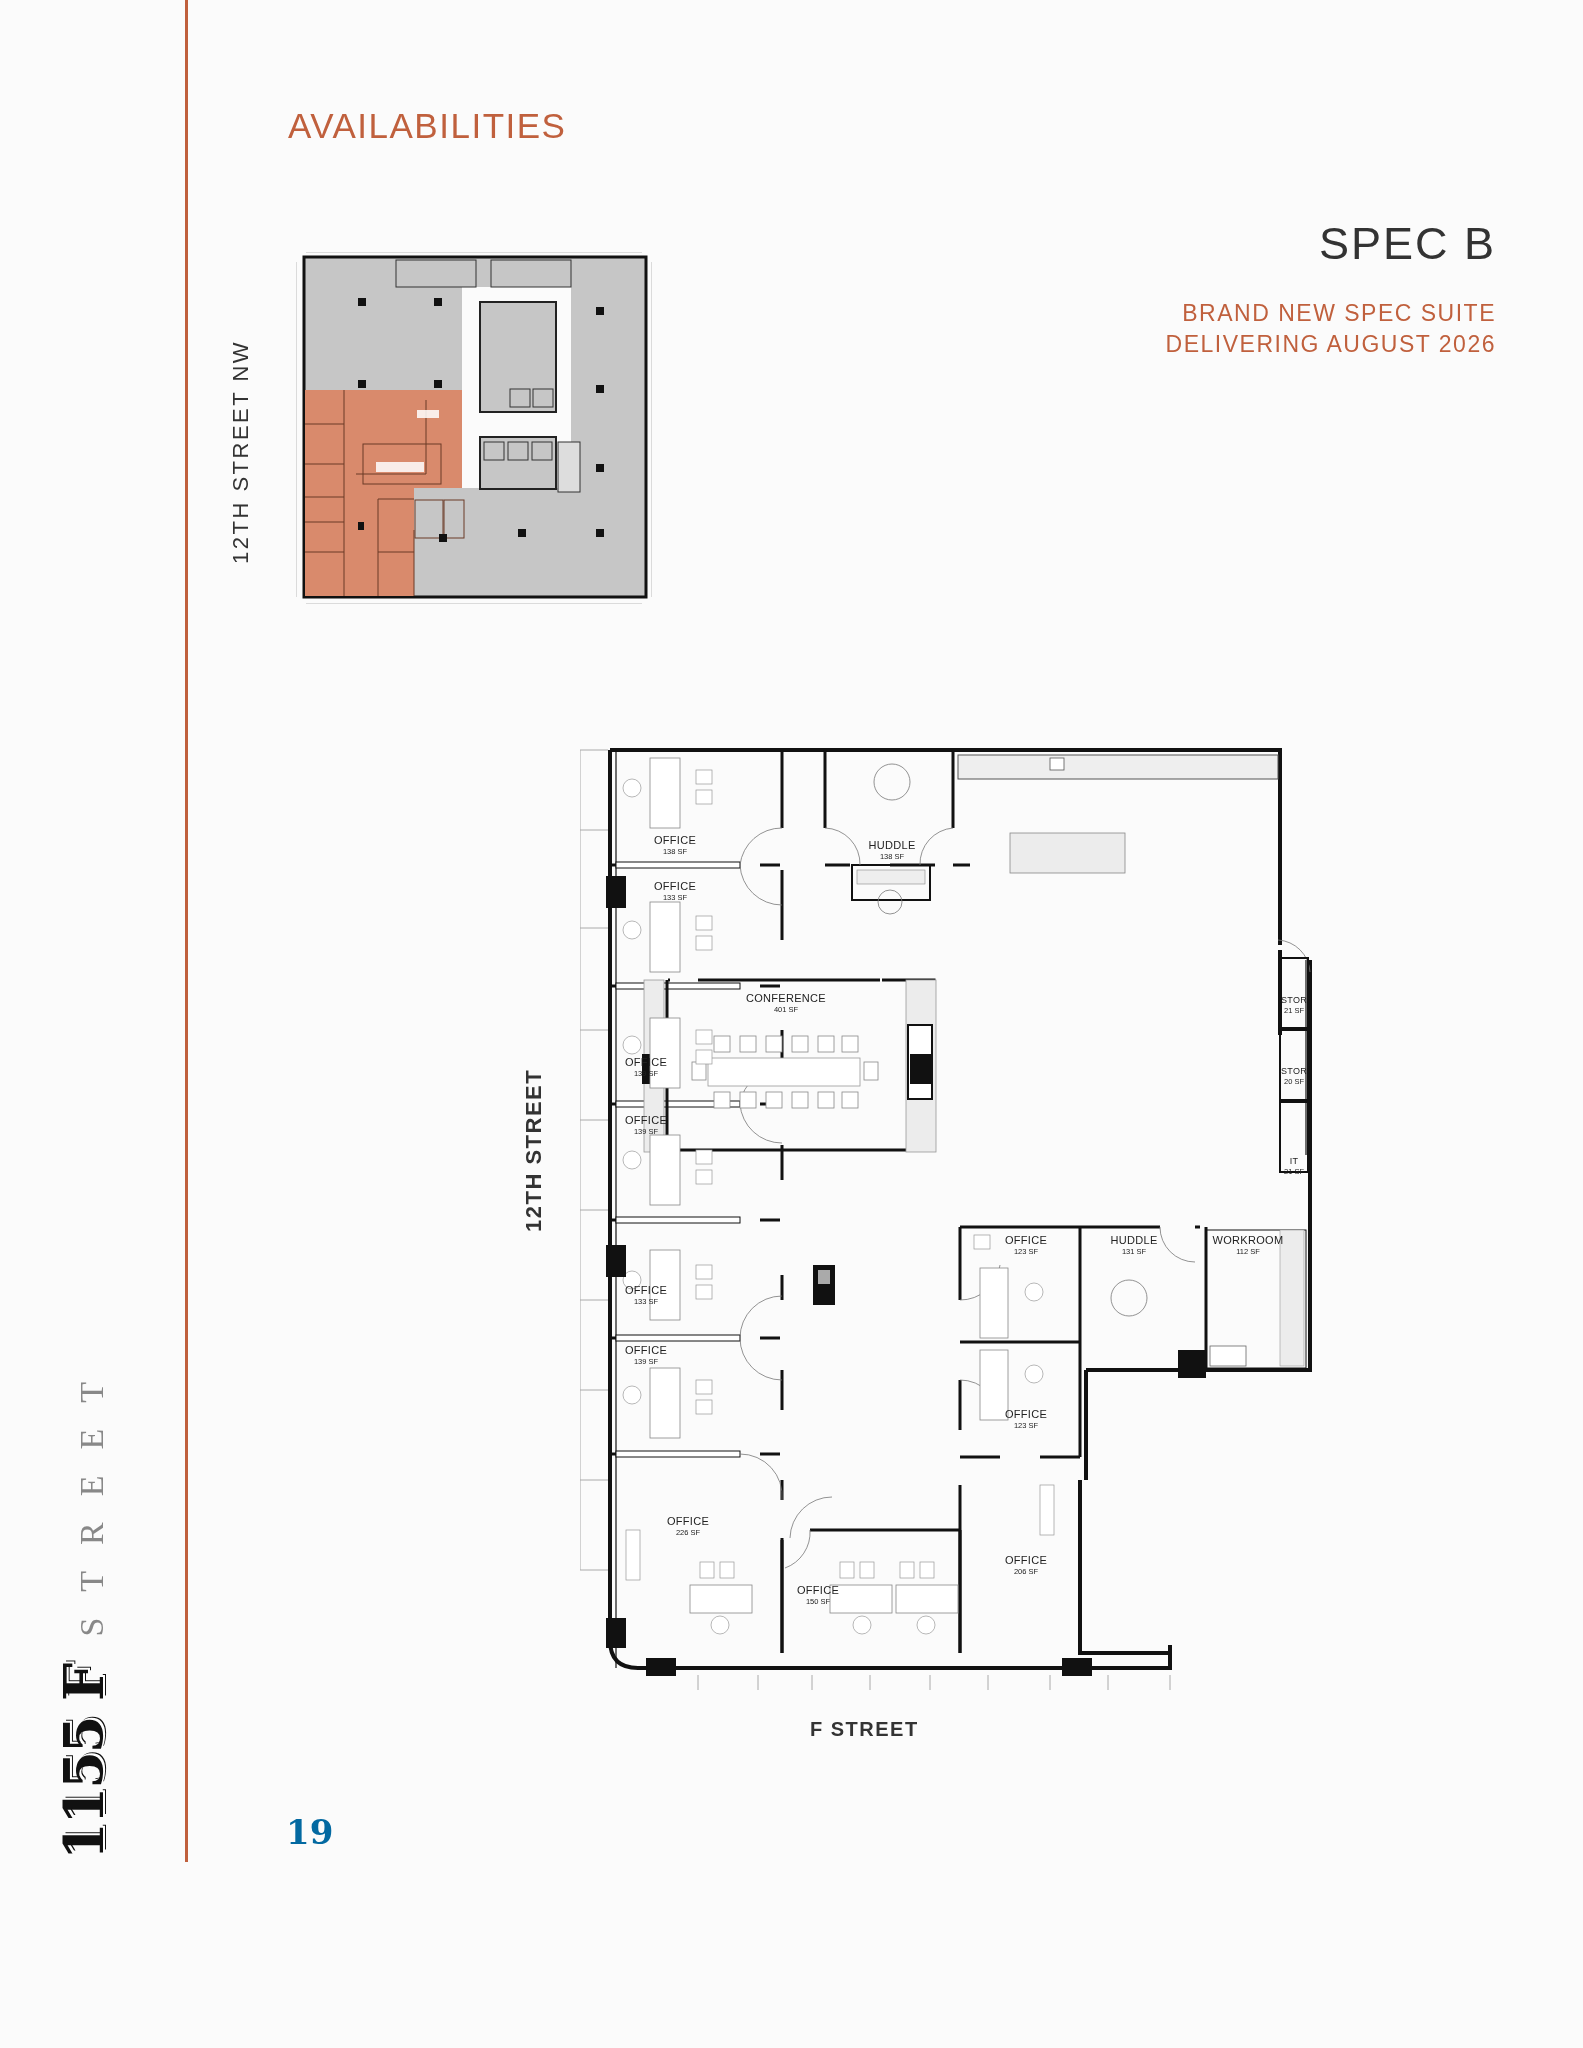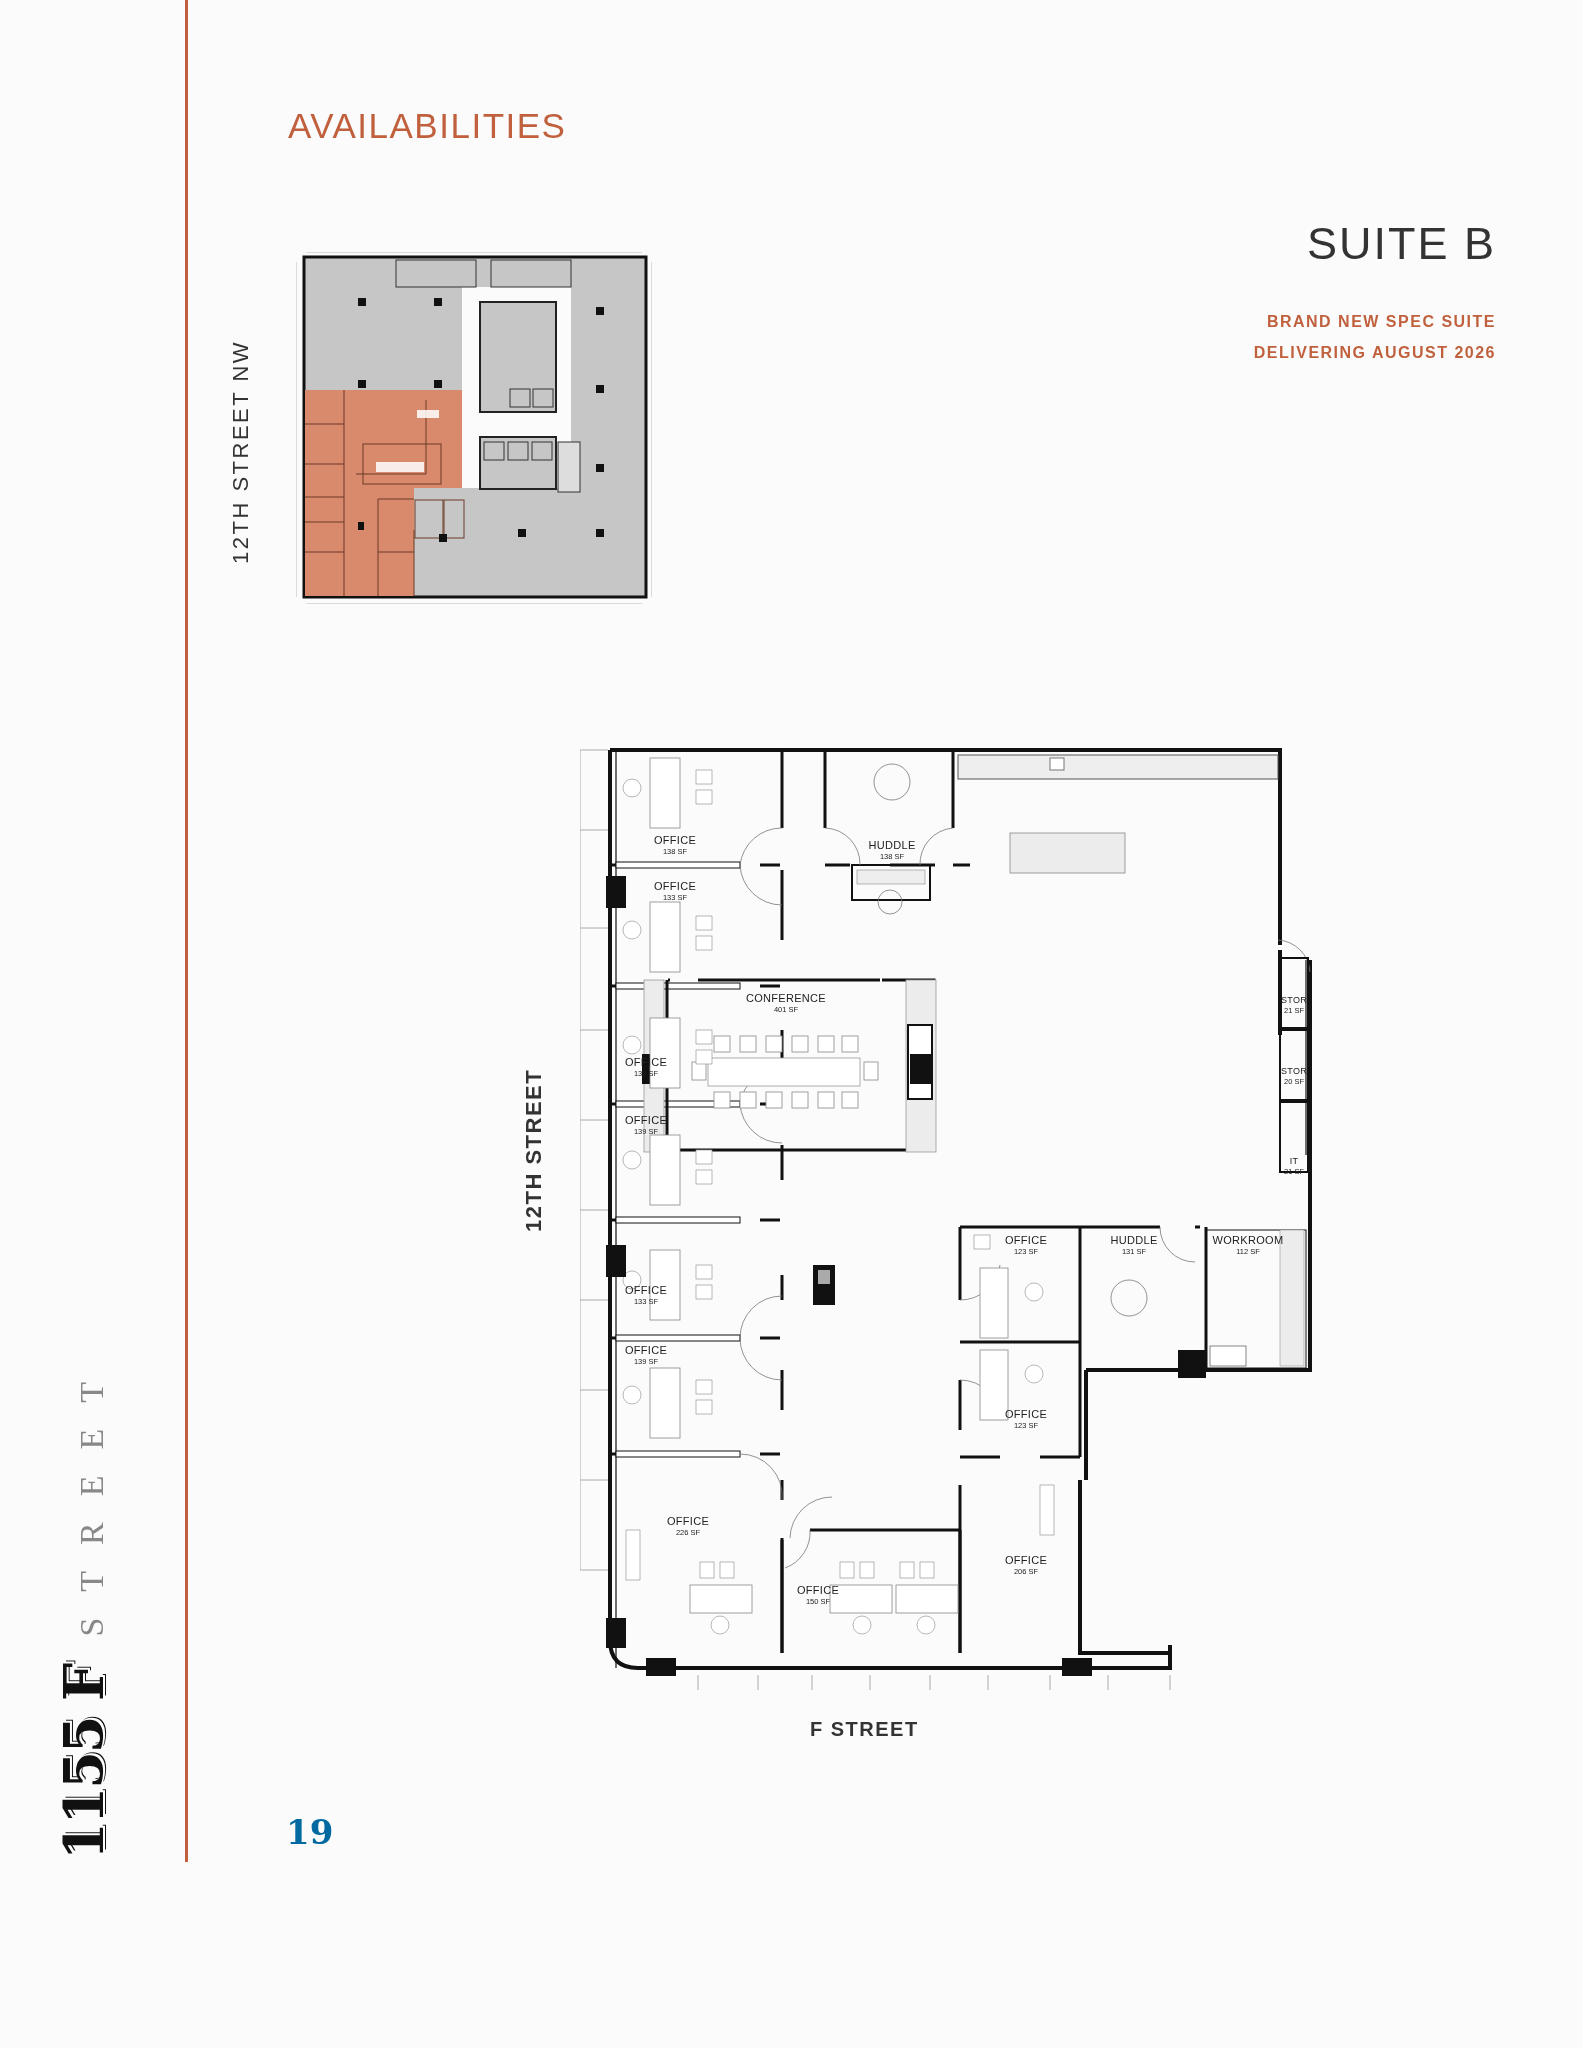--- a/index.html
+++ b/index.html
@@ -23,21 +23,21 @@
     position: absolute; left: 286px; top: 1812px; font-family: "DejaVu Serif", serif; font-weight: 900;
     font-size: 34px; color: #0369a1;
   }
   .section-title {
     position: absolute; left: 288px; top: 106px; font-size: 35px; color: #c0603d; letter-spacing: 1.5px;
   }
   .heading { position: absolute; right: 87px; top: 216px; text-align: right; }
   .floor { font-size: 45px; font-weight: bold; color: #333; letter-spacing: 1px; line-height: 54px; }
   .floor sup { font-size: 26px; vertical-align: 18px; }
   .suite { font-size: 45px; color: #333; letter-spacing: 2px; line-height: 56px; }
-  .tagline { margin-top: 34px; font-size: 16px; font-weight: bold; color: #c0603d; letter-spacing: 1.5px; line-height: 31px; }
+  .tagline { margin-top: 26px; font-size: 23px; font-weight: normal; color: #c0603d; letter-spacing: 1.5px; line-height: 31px; }
   .keyplan { position: absolute; left: 296px; top: 252px; width: 356px; height: 352px; }
   .street-label-vert {
     position: absolute; transform-origin: 0 0; transform: rotate(-90deg); white-space: nowrap; color: #333;
   }
   .kp-street { left: 228px; top: 564px; font-size: 22px; letter-spacing: 2.5px; }
   .fp-street-12 { left: 521px; top: 1232px; font-size: 22px; font-weight: bold; letter-spacing: 1.5px; }
   .fp-street-f { position: absolute; left: 810px; top: 1718px; font-size: 20px; font-weight: bold; color: #333; letter-spacing: 1.5px; }
   .floorplan { position: absolute; left: 580px; top: 740px; width: 760px; height: 950px; }
   .floorplan text { font-family: "Liberation Sans", sans-serif; fill: #222; }
   .room-name { font-size: 11px; letter-spacing: 0.3px; }
@@ -51,21 +51,21 @@
 <div class="brand">
   <span class="brand-num">1155 F</span>
   <span class="brand-street">STREET</span>
 </div>
 
 <div class="page-num">19</div>
 
 <div class="section-title">AVAILABILITIES</div>
 
 <div class="heading">
-  <div class="suite">SUITE B</div>
+  <div class="suite">SPEC B</div>
   <div class="tagline">
     <div>BRAND NEW SPEC SUITE</div>
     <div>DELIVERING AUGUST 2026</div>
   </div>
 </div>
 
 <div class="street-label-vert kp-street">12TH STREET NW</div>
 <svg class="keyplan" viewBox="0 0 356 352">
 
   <g stroke="#bbb" stroke-width="1" fill="none">

